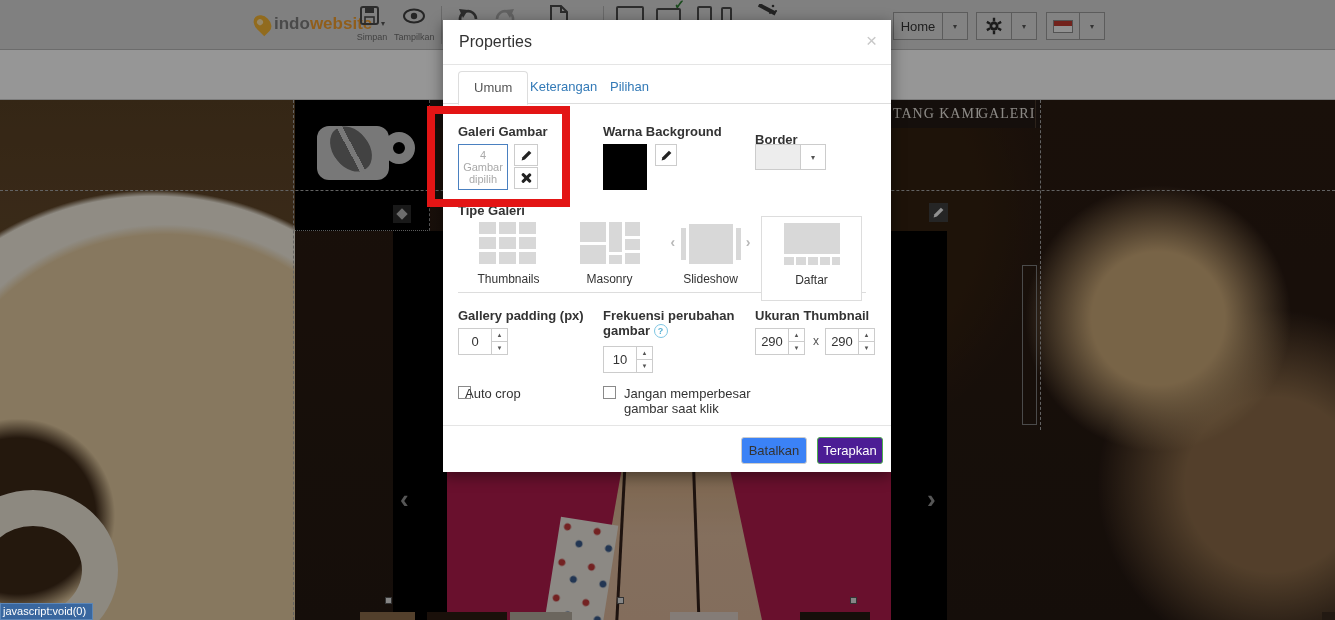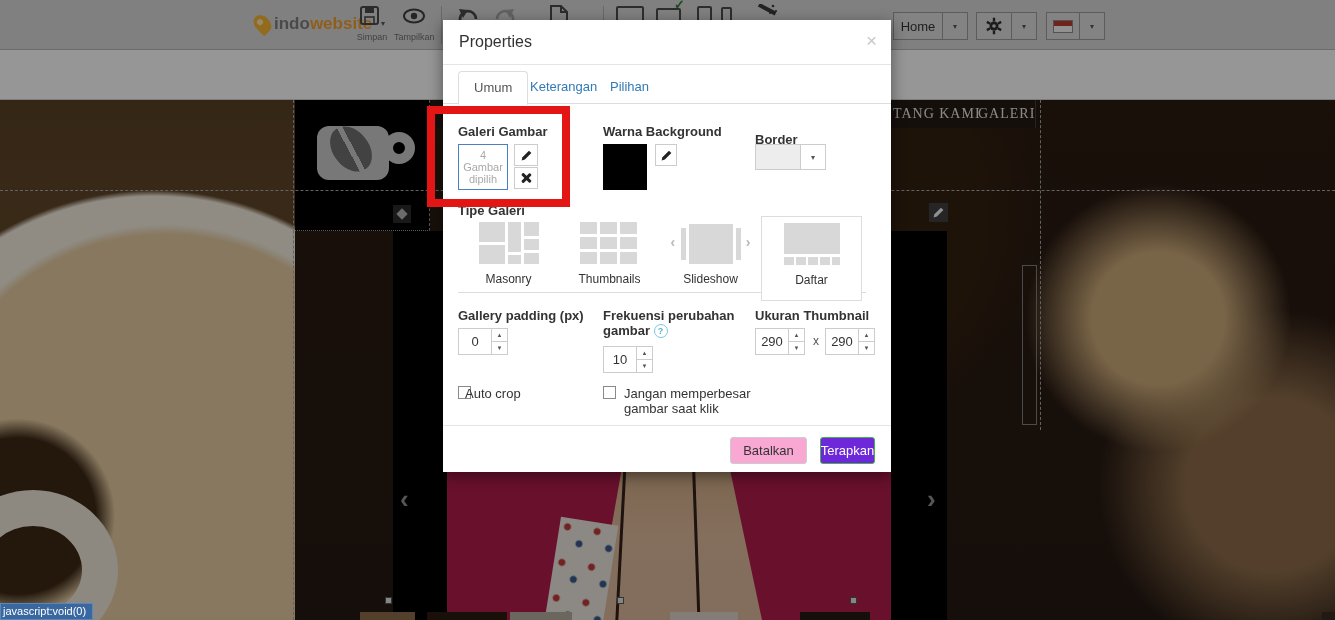--- a/index.html
+++ b/index.html
@@ -138,22 +138,22 @@
   .spin .btns b { width:17px; height:14px; border:1px solid #ccc; background:#fff; font-size:6px; color:#555;
                   display:flex; align-items:center; justify-content:center; }
   .spin .btns b + b { margin-top:-1px; }
   .qcirc { display:inline-block; width:14px; height:14px; border:1px solid #7ec6e3; border-radius:50%;
            color:#56b0d4; font-size:9px; font-weight:bold; text-align:center; line-height:13px; vertical-align:1px; }
   .chk { position:absolute; width:13px; height:13px; border:1px solid #8a8a8a; background:#fff; }
   .chk-label { position:absolute; font-size:13px; color:#333; font-weight:normal; }
 
   #modal-footer { position:absolute; left:0; top:405px; width:448px; height:47px; border-top:1px solid #e5e5e5; }
   .btn { position:absolute; top:11px; height:27px; border-radius:3px; font-size:13px; display:flex; align-items:center; justify-content:center; cursor:pointer; }
-  #btn-cancel { right:84px; width:77px; background:#f9a8d4; border:1px solid #ccc; color:#333; }
-  #btn-apply { right:16px; width:55px; background:#6d28d9; border:1px solid #4cae4c; color:#fff; }
+  #btn-cancel { right:84px; width:66px; background:#3b82f6; border:1px solid #ccc; color:#333; }
+  #btn-apply { right:8px; width:66px; background:#4c1d95; border:1px solid #4cae4c; color:#fff; }
 
   #red-rect { left:427px; top:106px; width:143px; height:101px; border:8px solid #e31515; z-index:60; }
 
   .pencil-svg { width:13px; height:13px; }
 </style>
 </head>
 <body>
 
 <div id="stage">
 
@@ -414,50 +414,50 @@
     <div class="border-input" style="left:312px; top:124px;"></div>
     <div class="caret-btn" style="left:357px; top:124px;">
         <span>▾</span>
       </div>
 
     <span class="flabel" style="left:15px; top:183px;">Tipe Galeri</span>
     <div id="types">
       <div class="gtype">
         <div class="zone">
             <span class="g-ic">
-          <i style="left:0;top:0;width:26px;height:20px"></i>
-              <i style="left:0;top:23px;width:26px;height:19px"></i>
-          <i style="left:29px;top:0;width:13px;height:30px"></i>
-              <i style="left:29px;top:33px;width:13px;height:9px"></i>
-          <i style="left:45px;top:0;width:15px;height:14px"></i>
-              <i style="left:45px;top:17px;width:15px;height:11px"></i>
-              <i style="left:45px;top:31px;width:15px;height:11px"></i>
-        </span>
-          </div>
-        <div class="glabel">Masonry</div>
-      </div>
-      <div class="gtype">
-        <div class="zone">
-            <span class="g-ic">
           <i style="left:0;top:0;width:17px;height:12px"></i>
               <i style="left:20px;top:0;width:17px;height:12px"></i>
               <i style="left:40px;top:0;width:17px;height:12px"></i>
           <i style="left:0;top:15px;width:17px;height:12px"></i>
               <i style="left:20px;top:15px;width:17px;height:12px"></i>
               <i style="left:40px;top:15px;width:17px;height:12px"></i>
           <i style="left:0;top:30px;width:17px;height:12px"></i>
               <i style="left:20px;top:30px;width:17px;height:12px"></i>
               <i style="left:40px;top:30px;width:17px;height:12px"></i>
         </span>
           </div>
         <div class="glabel">Thumbnails</div>
       </div>
       <div class="gtype">
         <div class="zone">
             <span class="g-ic">
+          <i style="left:0;top:0;width:26px;height:20px"></i>
+              <i style="left:0;top:23px;width:26px;height:19px"></i>
+          <i style="left:29px;top:0;width:13px;height:30px"></i>
+              <i style="left:29px;top:33px;width:13px;height:9px"></i>
+          <i style="left:45px;top:0;width:15px;height:14px"></i>
+              <i style="left:45px;top:17px;width:15px;height:11px"></i>
+              <i style="left:45px;top:31px;width:15px;height:11px"></i>
+        </span>
+          </div>
+        <div class="glabel">Masonry</div>
+      </div>
+      <div class="gtype">
+        <div class="zone">
+            <span class="g-ic">
           <span class="sschev" style="left:-10px;">‹</span>
           <i style="left:0;top:6px;width:5px;height:32px"></i>
               <i style="left:8px;top:2px;width:44px;height:40px"></i>
               <i style="left:55px;top:6px;width:5px;height:32px"></i>
           <span class="sschev" style="right:-10px;">›</span>
         </span>
           </div>
         <div class="glabel">Slideshow</div>
       </div>
       <div class="gtype sel">

